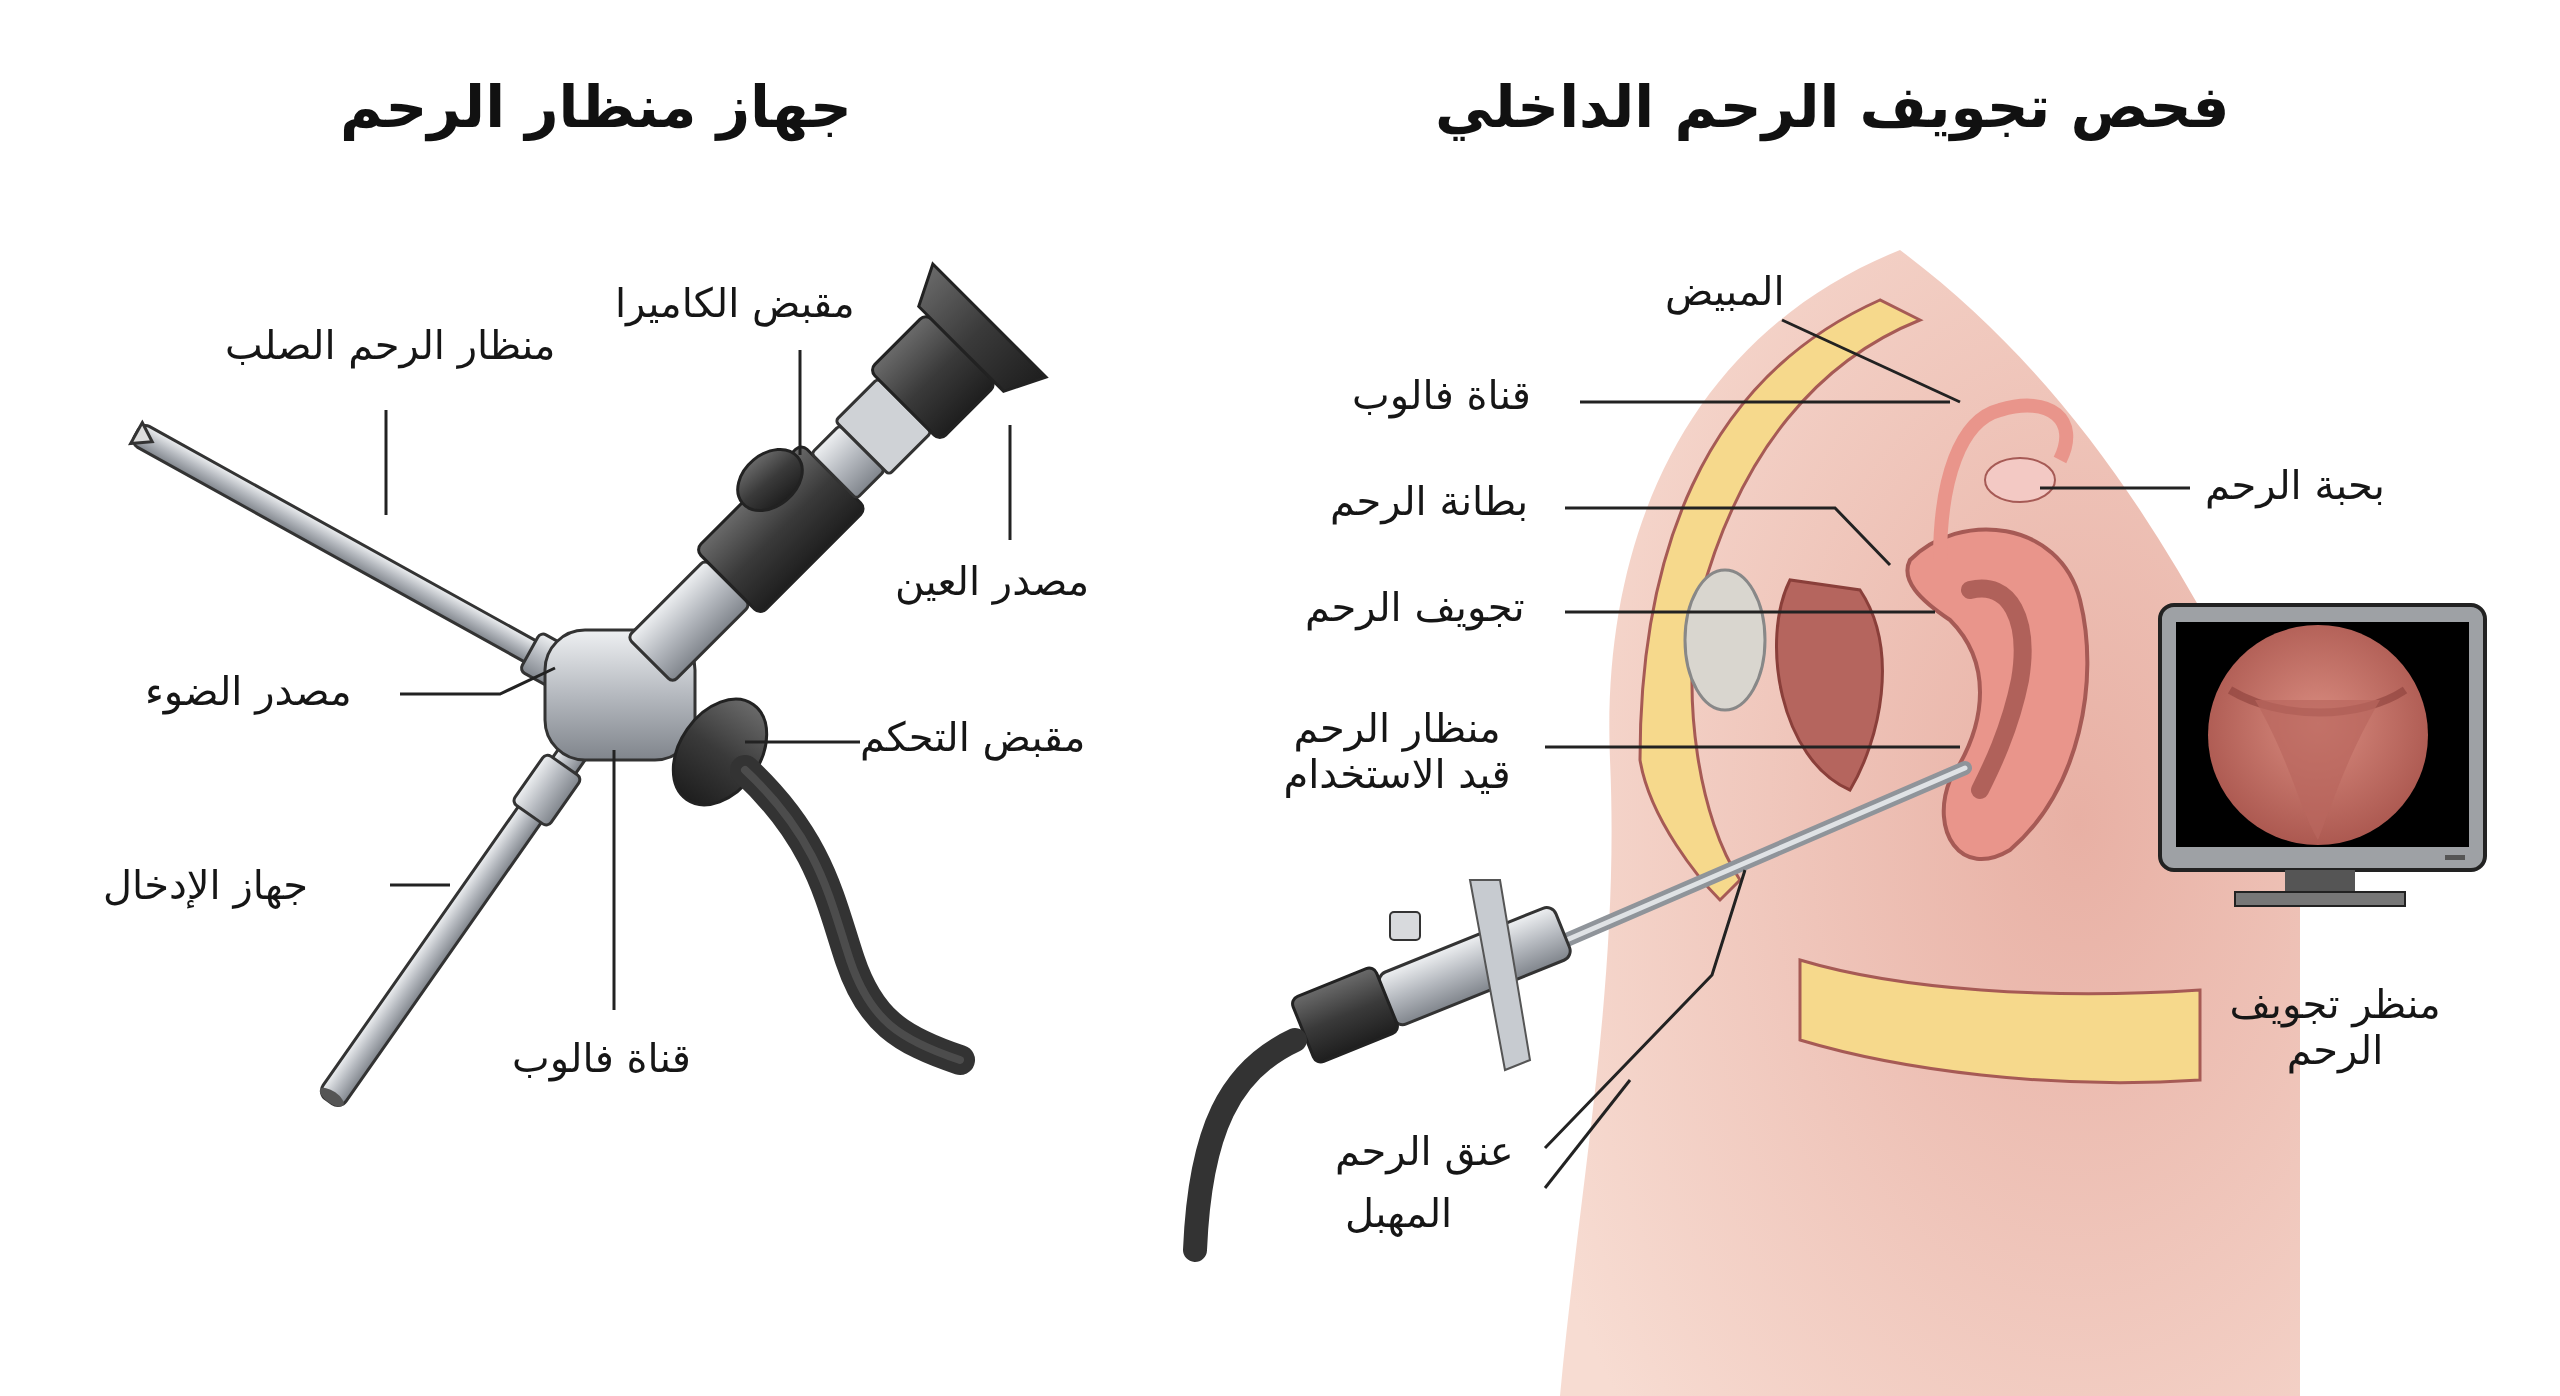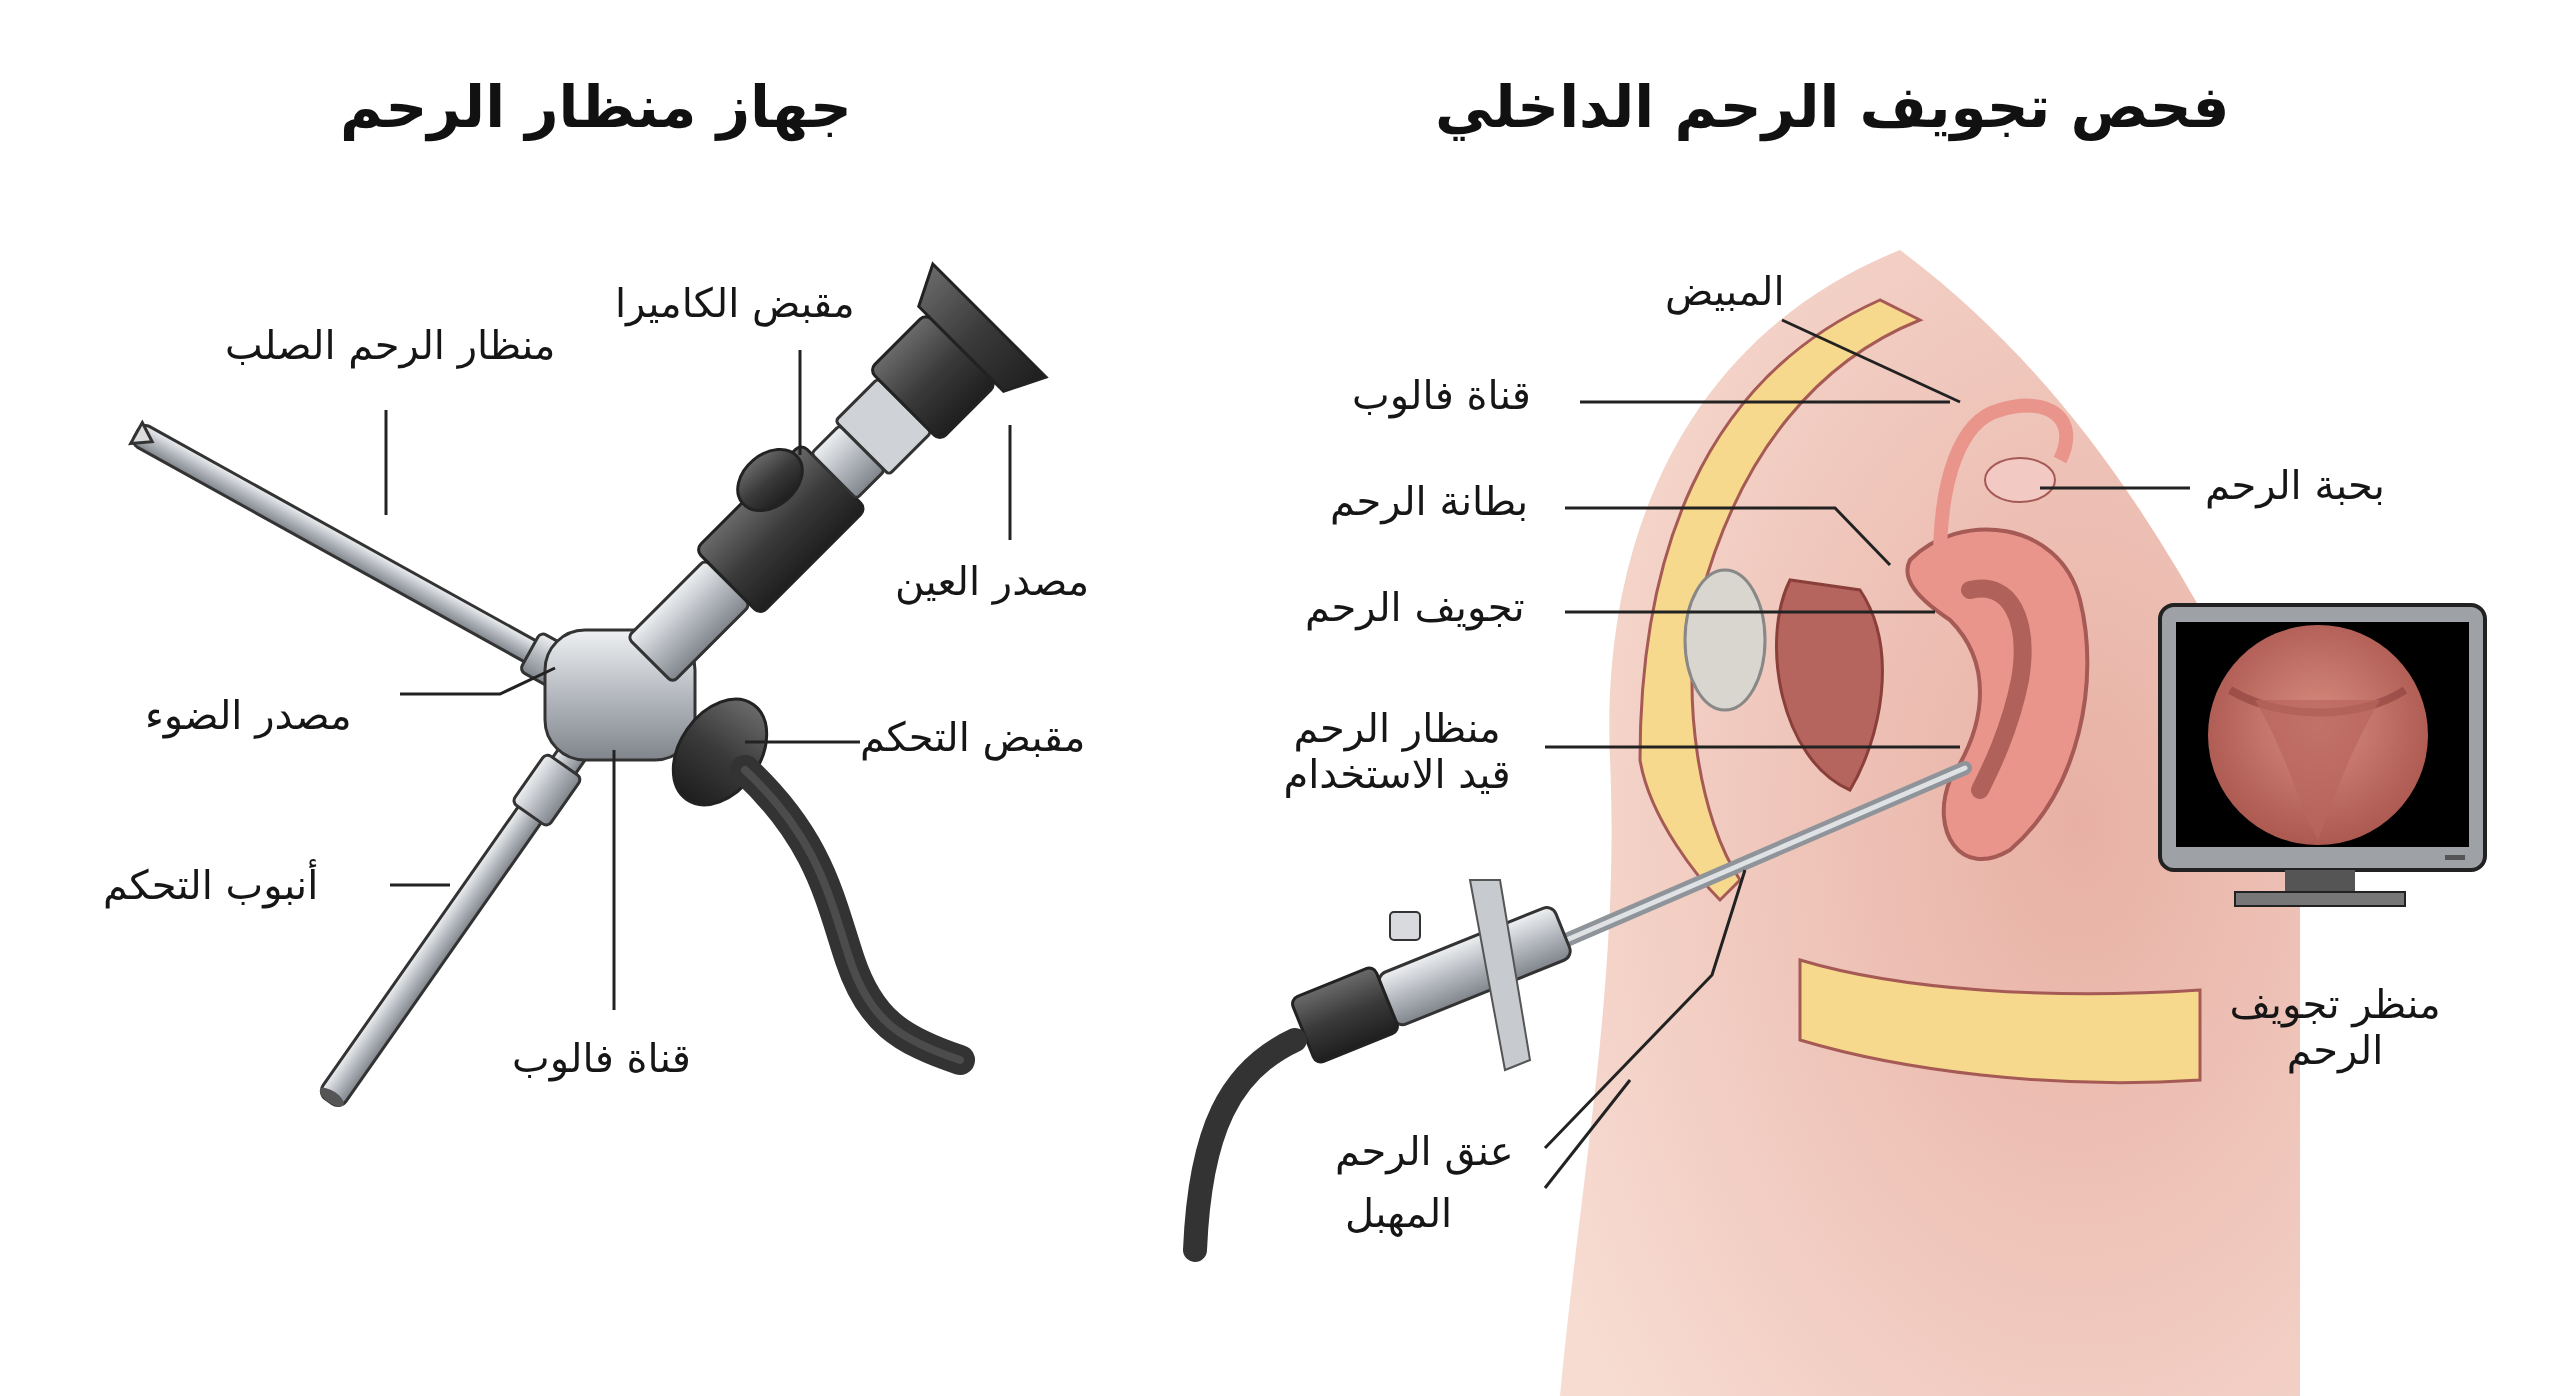--- a/index.html
+++ b/index.html
@@ -134,23 +134,23 @@
     </g>
   </g>
 </svg>
 
 <div class="title" style="left:340px; top:78px;">جهاز منظار الرحم</div>
 <div class="title" style="left:1435px; top:78px;">فحص تجويف الرحم الداخلي</div>
 
 <div class="label" style="left:225px; top:322px;">منظار الرحم الصلب</div>
 <div class="label" style="left:615px; top:280px;">مقبض الكاميرا</div>
 <div class="label" style="left:895px; top:558px;">مصدر العين</div>
-<div class="label" style="left:145px; top:692px;">مصدر الضوء</div>
+<div class="label" style="left:145px; top:668px;">مصدر الضوء</div>
 <div class="label" style="left:860px; top:714px;">مقبض التحكم</div>
-<div class="label" style="left:103px; top:862px;">أنبوب التحكم</div>
+<div class="label" style="left:103px; top:862px;">جهاز الإدخال</div>
 <div class="label" style="left:512px; top:1035px;">قناة فالوب</div>
 
 <div class="label" style="left:1665px; top:268px;">المبيض</div>
 <div class="label" style="left:1352px; top:372px;">قناة فالوب</div>
 <div class="label" style="left:1330px; top:478px;">بطانة الرحم</div>
 <div class="label" style="left:1305px; top:584px;">تجويف الرحم</div>
 <div class="label c" style="left:1252px; top:705px; width:290px;">
   <div>منظار الرحم</div>
   <div>قيد الاستخدام</div>
 </div>

